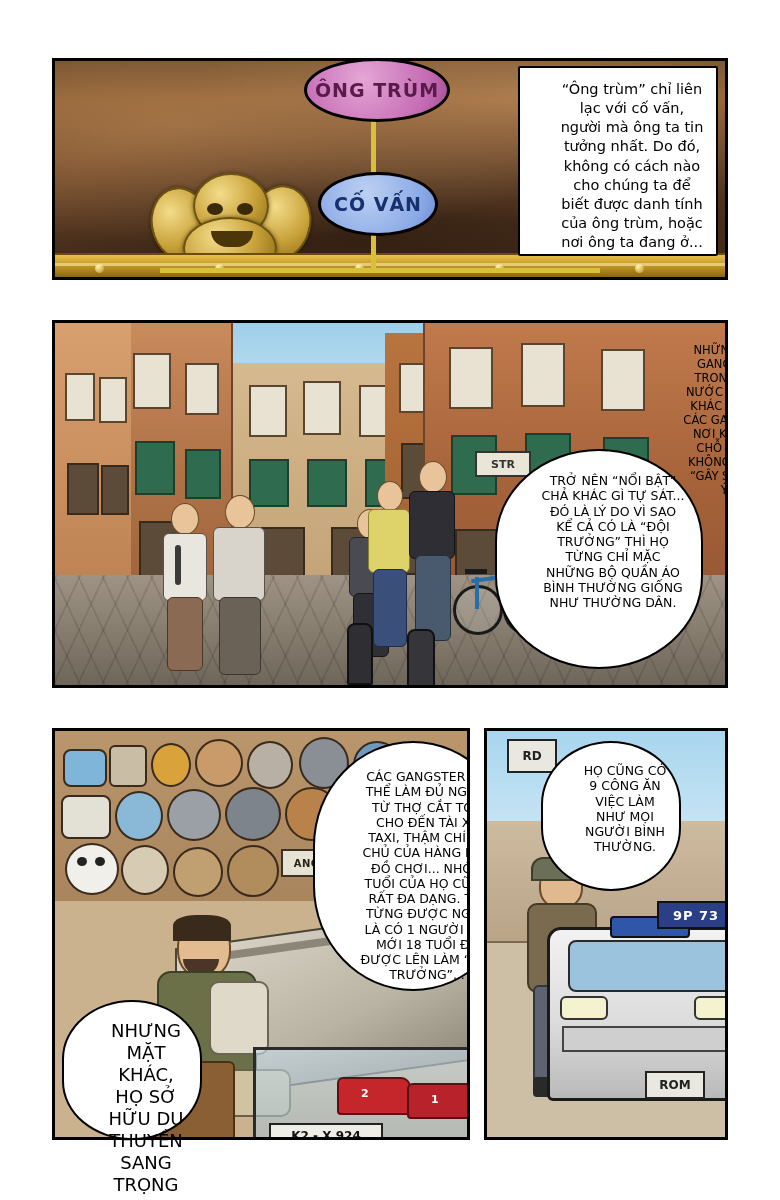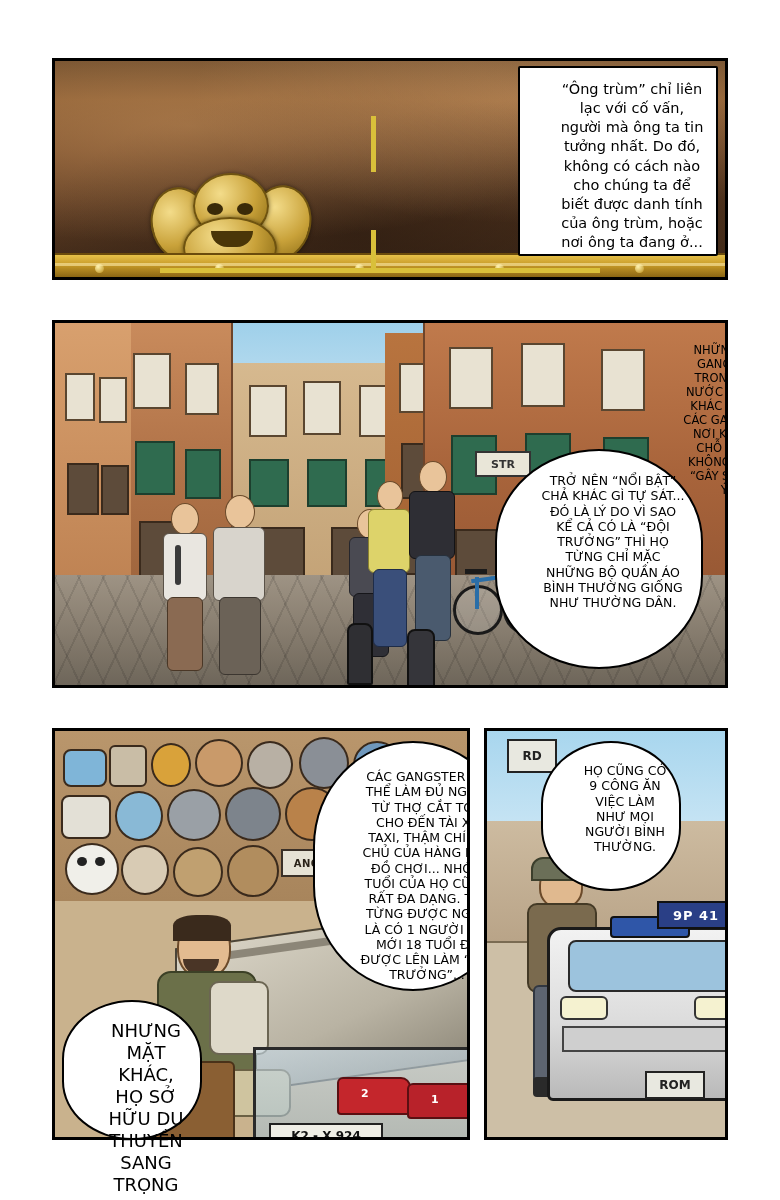--- a/index.html
+++ b/index.html
@@ -147,20 +147,26 @@
       <div class="goldstud" style="left:300px"></div>
       <div class="goldstud" style="left:440px"></div>
       <div class="goldstud" style="left:580px"></div>
     </div>
   </div>
 
   <div class="connector" id="conn-v1"></div>
   <div class="connector" id="conn-v2"></div>
   <div class="connector" id="conn-h1"></div>
 
+  <div class="node" id="node-boss">
+    <span>ÔNG TRÙM</span>
+  </div>
+  <div class="node" id="node-advisor">
+    <span>CỐ VẤN</span>
+  </div>
 
   <div class="bubble rect" id="bub1">
     <span class="txt">“Ông trùm” chỉ liên lạc với cố vấn, người mà ông ta tin tưởng nhất. Do đó, không có cách nào cho chúng ta để biết được danh tính của ông trùm, hoặc nơi ông ta đang ở...</span>
   </div>
 
   <div class="panel" id="panel2">
     <div class="sky2"></div>
 
     <div class="bldgC">
       <div class="winw" style="left:18px;top:22px;width:34px;height:48px"></div>
@@ -346,21 +352,21 @@
     </div>
 
     <div class="pcar">
       <div style="position:absolute;left:18px;top:10px;width:160px;height:48px;background:#9cc3dd;border:2px solid #2a2a2a;border-radius:8px"></div>
       <div style="position:absolute;left:60px;top:-14px;width:76px;height:18px;background:#2f56a8;border:2px solid #111;border-radius:4px"></div>
       <div style="position:absolute;left:10px;top:66px;width:44px;height:20px;background:#f5f2d0;border:2px solid #333;border-radius:6px"></div>
       <div style="position:absolute;left:144px;top:66px;width:44px;height:20px;background:#f5f2d0;border:2px solid #333;border-radius:6px"></div>
       <div style="position:absolute;left:12px;top:96px;width:176px;height:22px;background:#cfcfcf;border:2px solid #444"></div>
     </div>
     <div class="plate" style="left:170px;top:170px;width:74px;height:24px;font-size:13px;letter-spacing:1px">
-      <span>9P 41</span>
+      <span>9P 73</span>
     </div>
 
     <div class="signbox" style="left:158px;top:340px;width:56px;height:24px;font-size:12px">
       <span>ROM</span>
     </div>
 
     <div class="bubble round" style="left:54px;top:10px;width:140px;height:150px;font-size:12.5px;z-index:5">
       <span class="txt" style="padding:20px 12px">HỌ CŨNG CÓ 9 CÔNG ĂN VIỆC LÀM NHƯ MỌI NGƯỜI BÌNH THƯỜNG.</span>
     </div>
   </div>

